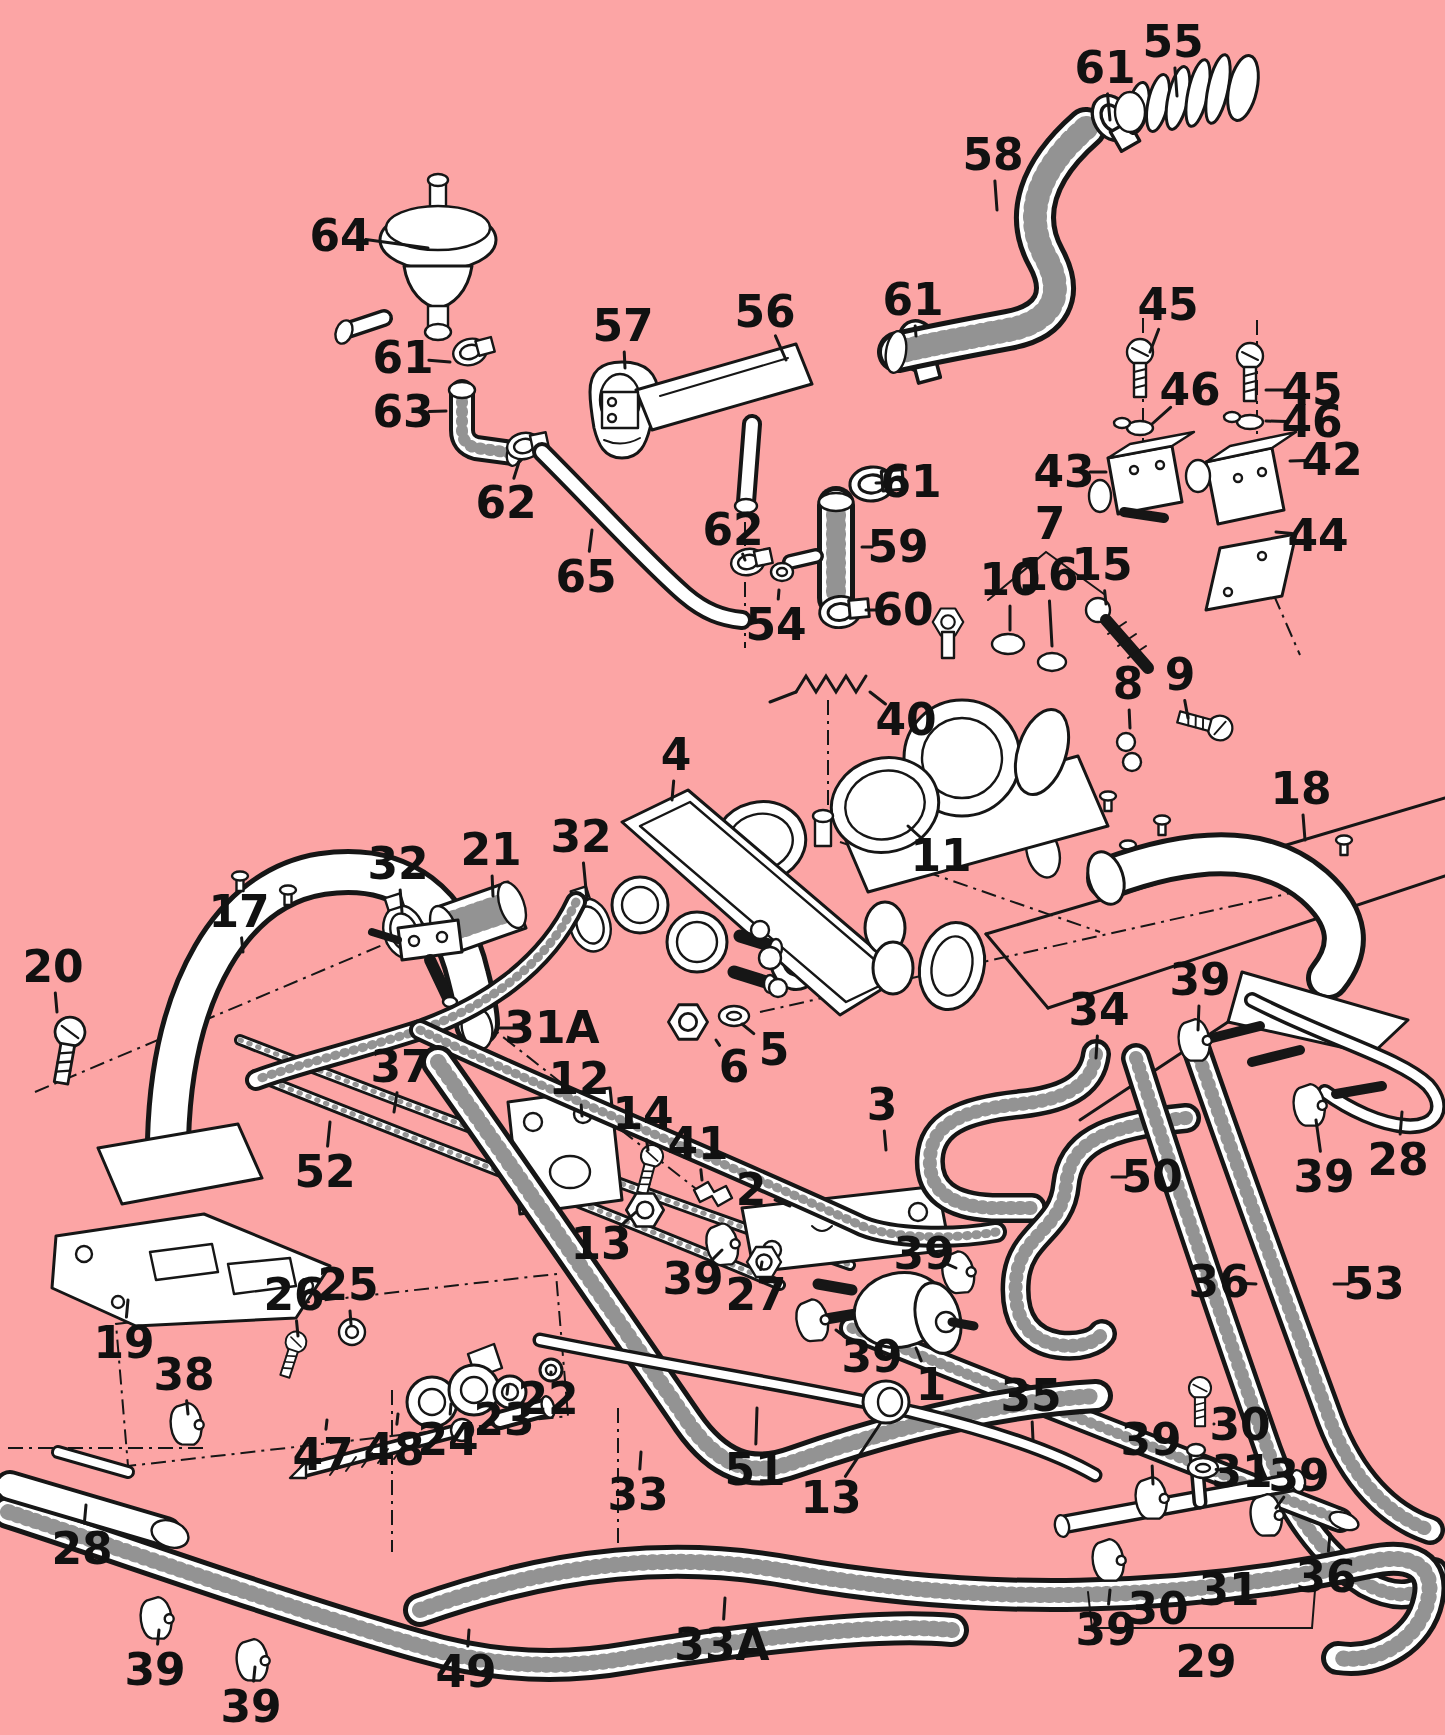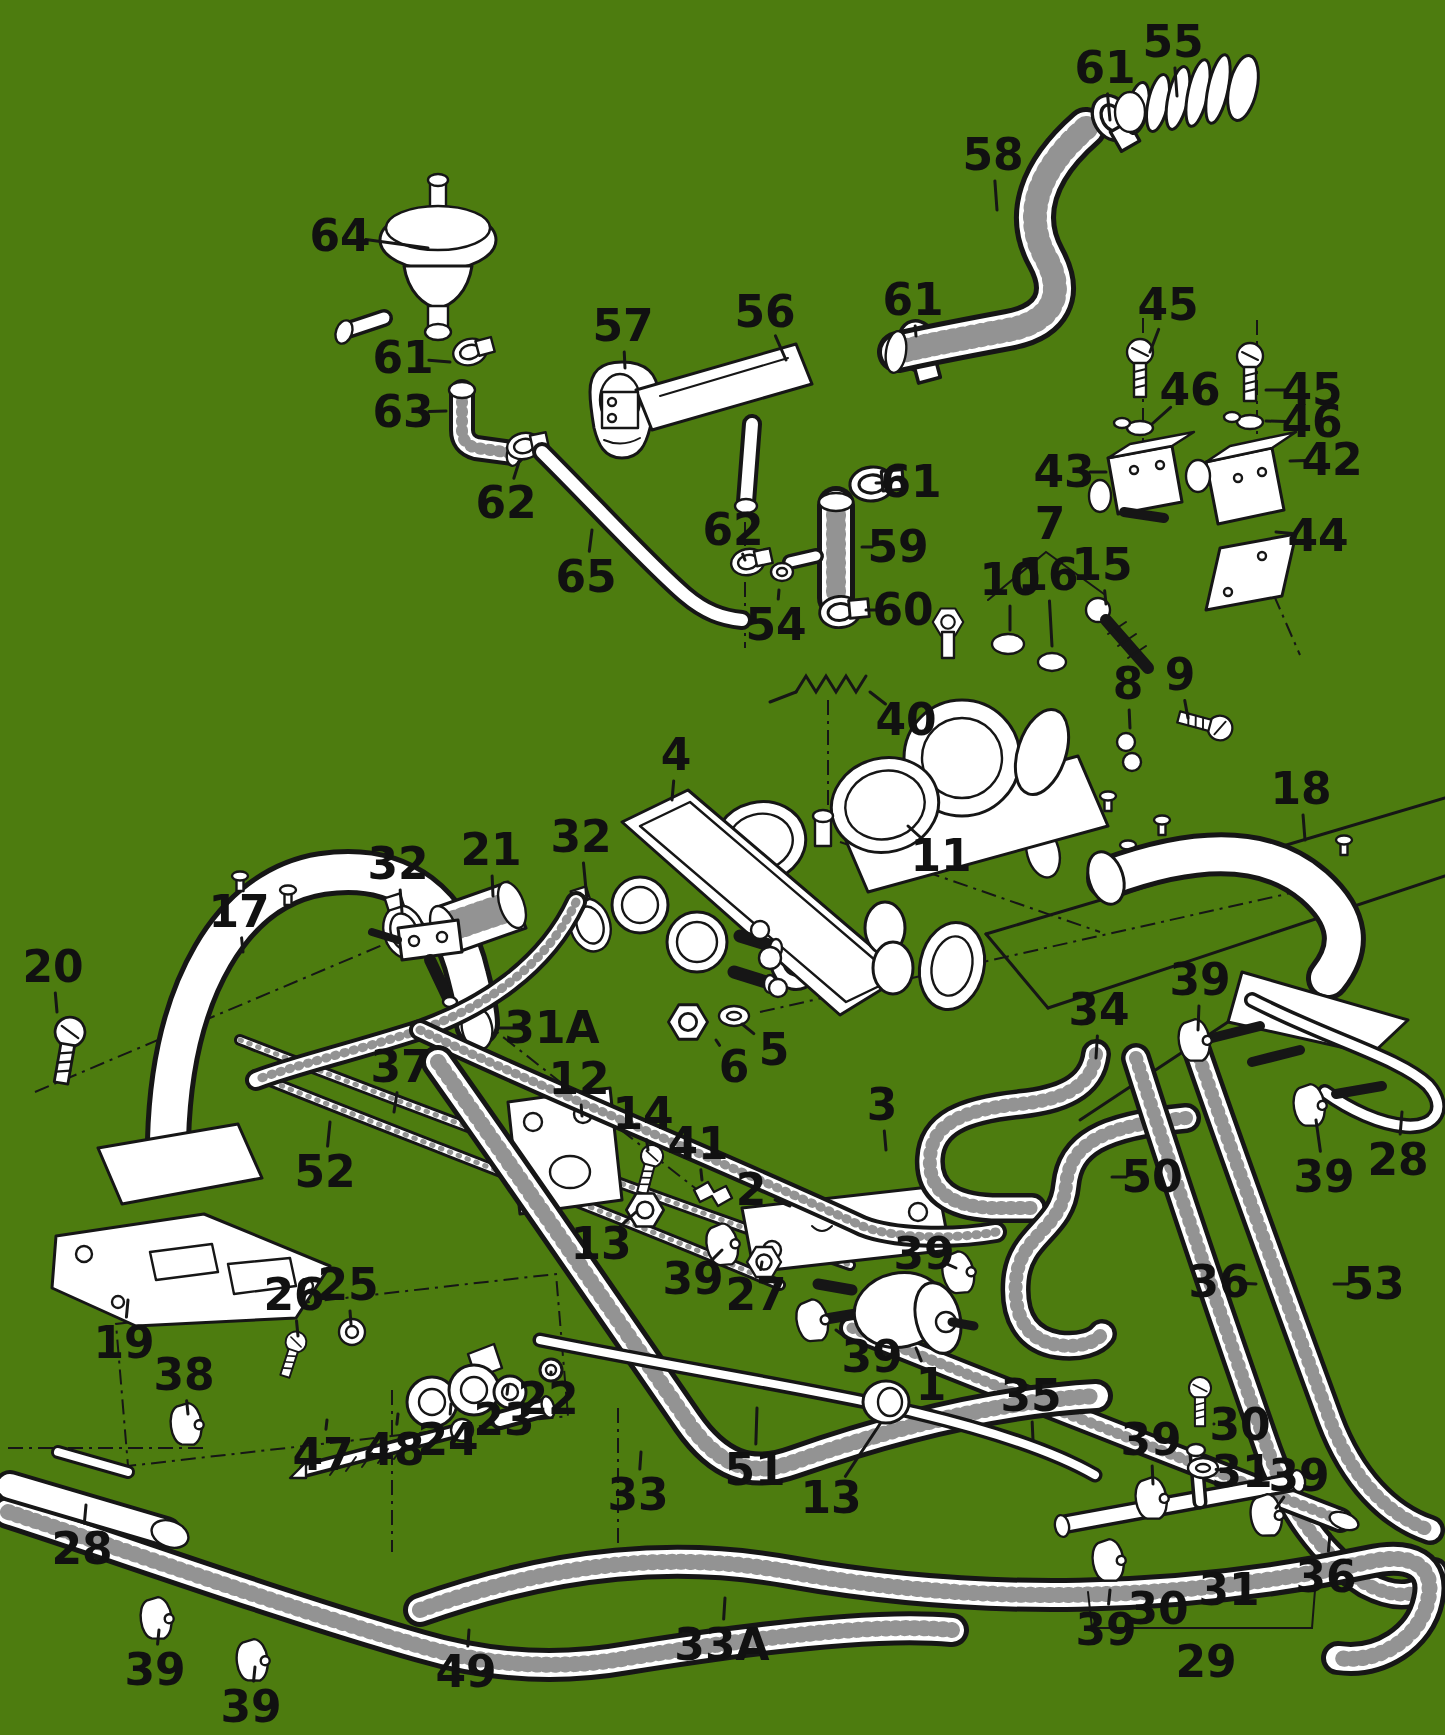--- a/index.html
+++ b/index.html
@@ -1,16 +1,16 @@
 <!DOCTYPE html>
 <html><head>
 <meta charset="utf-8">
 <style>
   html,body{margin:0;padding:0;background:#f7f7f5;}
-  #stage{width:1445px;height:1735px;position:relative;background:#4d7c0f;}
+  #stage{width:1445px;height:1735px;position:relative;background:#fca5a5;}
   svg{display:block}
   .p  {fill:#fff;stroke:#161616;stroke-width:3;stroke-linejoin:round}
   .pd {fill:#fff;stroke:#161616;stroke-width:2.4;stroke-linejoin:round}
   .ln {fill:none;stroke:#161616;stroke-width:3;stroke-linecap:round}
   .ln2{fill:none;stroke:#161616;stroke-width:2;stroke-linecap:round}
   .to {fill:none;stroke:#161616;stroke-linecap:round;stroke-linejoin:round}
   .ti {fill:none;stroke:#ffffff;stroke-linecap:round;stroke-linejoin:round}
   .sp {fill:none;stroke:#3a3a3a;stroke-linecap:round;stroke-dasharray:1.5 8;opacity:.55}
   .dd {fill:none;stroke:#161616;stroke-width:2;stroke-dasharray:15 6 3 6}
   .lbl{font-family:"DejaVu Sans","Liberation Sans",sans-serif;font-weight:bold;

